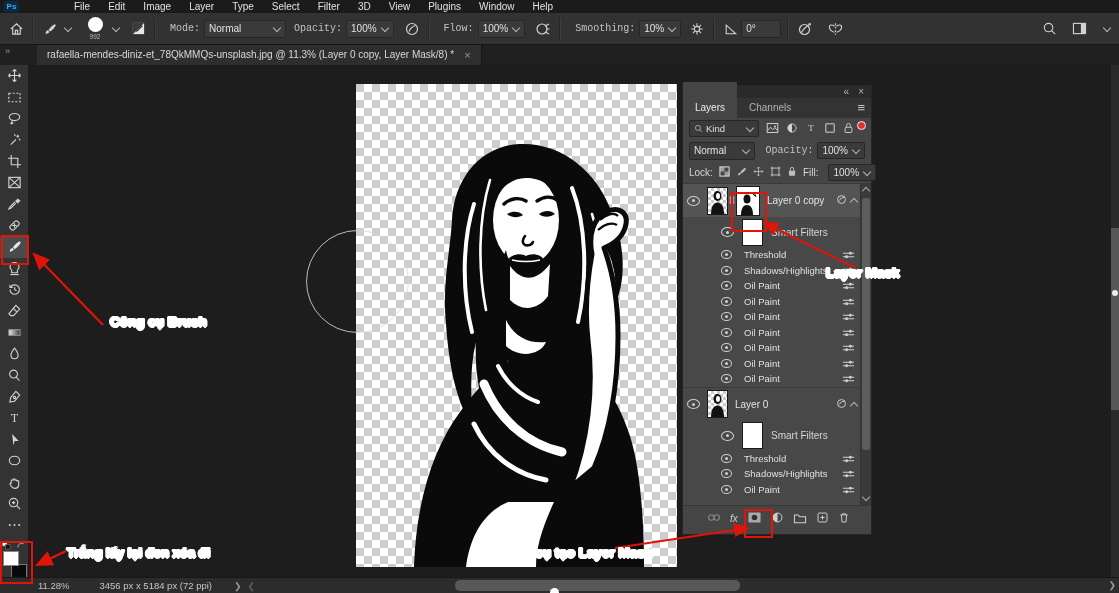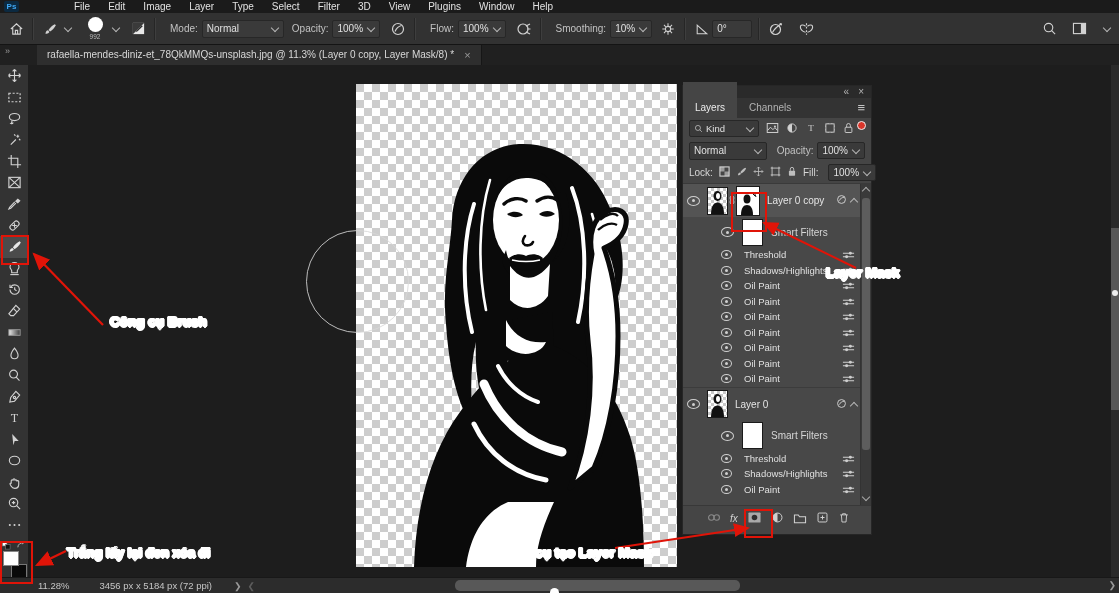--- a/index.html
+++ b/index.html
@@ -15,21 +15,21 @@
            border-radius:2px;}
   .menu-items{display:flex;height:13px;}
   .menu-item{font-size:10px;line-height:13px;padding:0 9px;color:#e2e2e2;cursor:default;}
 
   
   .optionsbar{position:absolute;left:0;top:13px;width:100%;height:31px;background:#323232;
               border-bottom:1px solid #141414;display:flex;align-items:center;font-size:10px;
               color:#c9c9c9;z-index:10;}
   .ob-sep{width:1px;height:22px;background:#262626;border-right:1px solid #3e3e3e;margin:0 6px;}
   .ob-icon{display:flex;align-items:center;justify-content:center;width:20px;height:22px;}
-  .ob-label{margin:0 4px 0 8px;color:#c2c2c2;}
+  .ob-label{margin:0 4px 0 8px;color:#c2c2c2;font-family:Liberation Mono, monospace;}
   .field{display:inline-flex;align-items:center;height:16px;background:#3a3a3a;
          border:1px solid #272727;border-radius:2px;padding:0 4px;color:#e0e0e0;}
   .cdown{display:inline-block;width:5px;height:5px;border-right:1.3px solid #b5b5b5;
          border-bottom:1.3px solid #b5b5b5;transform:rotate(45deg);margin:-2px 1px 0 5px;}
   .brush-preview{display:flex;flex-direction:column;align-items:center;justify-content:center;
                  width:26px;margin-left:10px;}
   .brush-preview .dot{width:15px;height:15px;border-radius:50%;background:#fff;}
   .brush-preview .num{font-size:6.5px;color:#bbb;margin-top:1px;}
   .ob-right{margin-left:auto;display:flex;align-items:center;margin-right:8px;gap:10px;}
 

